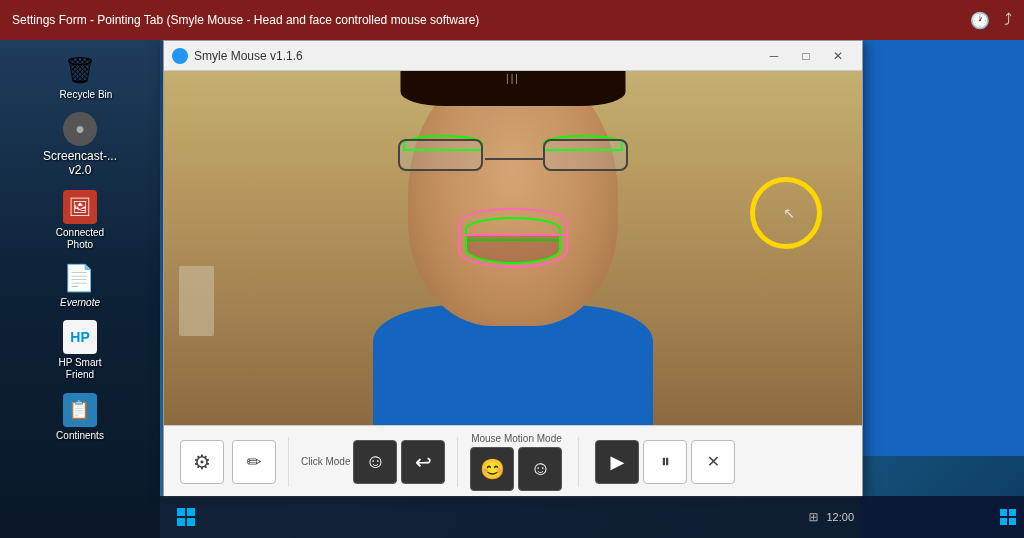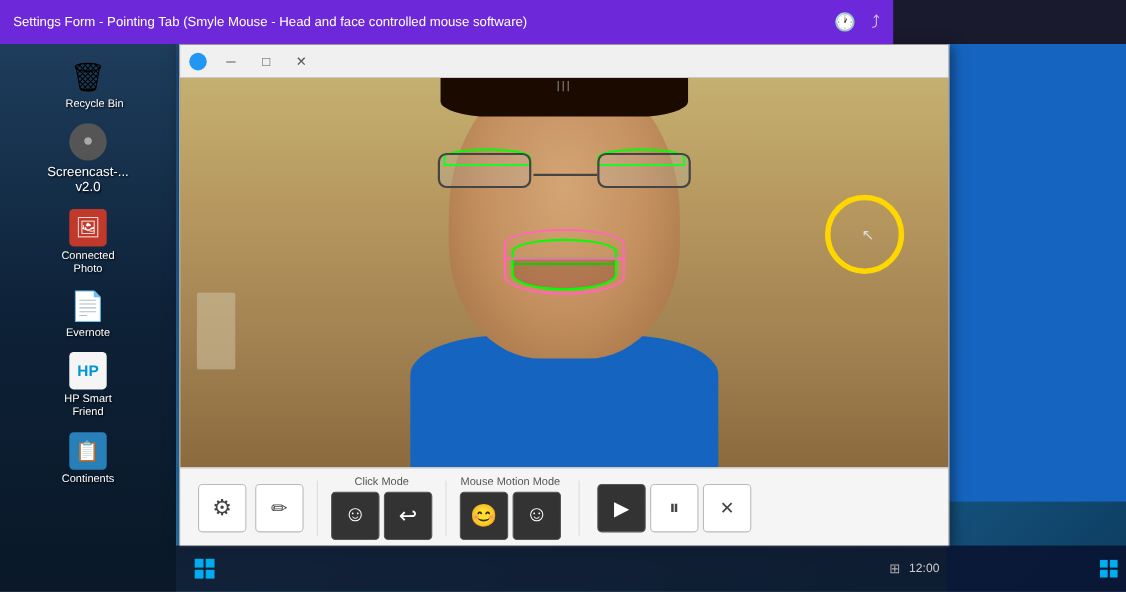--- a/index.html
+++ b/index.html
@@ -59,21 +59,21 @@
       left: 160px;
       width: 864px;
       height: 498px;
       background: linear-gradient(135deg, #1e4a7a 0%, #2980b9 40%, #1a6090 70%, #0d3b5e 100%);
       z-index: 1;
     }
   </style>
 </head>
 <body>
 
-<div id="outer-titlebar" style="width:812px;height:40px;background:#6d28d9;display:flex;align-items:center;justify-content:space-between;padding:0 12px;position:absolute;top:0;left:0;z-index:100;">
+<div id="outer-titlebar" style="width:1024px;height:40px;background:#7f1d1d;display:flex;align-items:center;justify-content:space-between;padding:0 12px;position:absolute;top:0;left:0;z-index:100;">
   <span style="color:#fff;font-size:12px;">Settings Form - Pointing Tab (Smyle Mouse - Head and face controlled mouse software)</span>
   <div style="display:flex;gap:14px;align-items:center;">
     <span style="color:#ccc;font-size:16px;">🕐</span>
     <span style="color:#ccc;font-size:16px;">⤴</span>
   </div>
 </div>
 
 <div id="desktop" style="position:absolute;top:40px;left:0;width:160px;height:498px;background:linear-gradient(180deg,#1e3d5c 0%,#0d2137 50%,#0a1828 100%);display:flex;flex-direction:column;padding:10px 0;gap:2px;z-index:2;">
 
   <div class="desktop-icon" style="display:flex;flex-direction:column;align-items:center;padding:5px;cursor:pointer;width:75px;margin:0 auto;gap:3px;">
@@ -86,21 +86,21 @@
     <span style="color:#fff;font-size:12px;text-align:center;text-shadow:1px 1px 2px #000;line-height:1.2;">Screencast-...<br>v2.0</span>
   </div>
 
   <div class="desktop-icon" style="display:flex;flex-direction:column;align-items:center;padding:5px;cursor:pointer;width:75px;margin:0 auto;gap:3px;">
     <div style="width:34px;height:34px;background:#c0392b;border-radius:4px;display:flex;align-items:center;justify-content:center;color:#fff;font-size:18px;">🖼</div>
     <span style="color:#fff;font-size:10px;text-align:center;text-shadow:1px 1px 2px #000;line-height:1.2;">Connected<br>Photo</span>
   </div>
 
   <div class="desktop-icon" style="display:flex;flex-direction:column;align-items:center;padding:5px;cursor:pointer;width:75px;margin:0 auto;gap:3px;">
     <div style="font-size:26px;color:#ddd;">📄</div>
-    <span style="color:#fff;font-size:10px;text-align:center;text-shadow:1px 1px 2px #000;">Evernote</span>
+    <span style="color:#fff;font-size:10px;text-align:center;text-shadow:1px 1px 2px #000;font-style:italic;">Evernote</span>
   </div>
 
 
   <div class="desktop-icon" style="display:flex;flex-direction:column;align-items:center;padding:5px;cursor:pointer;width:75px;margin:0 auto;gap:3px;">
     <div style="width:34px;height:34px;background:#f5f5f5;border-radius:4px;display:flex;align-items:center;justify-content:center;color:#0096d6;font-size:14px;font-weight:bold;">HP</div>
     <span style="color:#fff;font-size:10px;text-align:center;text-shadow:1px 1px 2px #000;line-height:1.2;">HP Smart<br>Friend</span>
   </div>
 
   <div class="desktop-icon" style="display:flex;flex-direction:column;align-items:center;padding:5px;cursor:pointer;width:75px;margin:0 auto;gap:3px;">
     <div style="width:34px;height:34px;background:#2980b9;border-radius:4px;display:flex;align-items:center;justify-content:center;color:#fff;font-size:18px;">📋</div>
@@ -109,20 +109,21 @@
 </div>
 
 <div id="desktop-bg"></div>
 
 <div style="position:absolute;top:40px;right:0;width:164px;height:416px;background:#1565C0;z-index:4;"></div>
 
 <div id="smyle-window" style="position:absolute;top:40px;left:163px;width:700px;height:458px;background:#fff;border:1px solid #999;box-shadow:2px 2px 12px rgba(0,0,0,0.5);display:flex;flex-direction:column;z-index:10;">
 
   <div style="height:30px;background:#f0f0f0;border-bottom:1px solid #ccc;display:flex;align-items:center;padding:0 8px;gap:6px;flex-shrink:0;">
     <div style="width:16px;height:16px;background:#2196F3;border-radius:50%;flex-shrink:0;"></div>
+    <span style="font-size:12px;color:#333;flex:1;">Smyle Mouse v1.1.6</span>
     <div style="display:flex;gap:0;">
       <button style="width:32px;height:22px;background:transparent;border:none;cursor:pointer;font-size:12px;color:#555;display:flex;align-items:center;justify-content:center;">─</button>
       <button style="width:32px;height:22px;background:transparent;border:none;cursor:pointer;font-size:12px;color:#555;display:flex;align-items:center;justify-content:center;">□</button>
       <button style="width:32px;height:22px;background:transparent;border:none;cursor:pointer;font-size:12px;color:#555;display:flex;align-items:center;justify-content:center;">✕</button>
     </div>
   </div>
 
   <div style="flex:1;position:relative;overflow:hidden;background:#a08050;">
 
     <div style="position:absolute;top:0;left:0;width:100%;height:100%;background:linear-gradient(180deg,#c4b070 0%,#b89a60 30%,#a08050 70%,#8b6a3e 100%);"></div>
@@ -167,21 +168,21 @@
     <button style="width:44px;height:44px;border:1px solid #bbb;border-radius:4px;background:#fff;cursor:pointer;display:flex;align-items:center;justify-content:center;font-size:20px;color:#444;">
       <span>⚙</span>
     </button>
 
     <button style="width:44px;height:44px;border:1px solid #bbb;border-radius:4px;background:#fff;cursor:pointer;display:flex;align-items:center;justify-content:center;font-size:18px;color:#444;">
       <span>✏</span>
     </button>
 
     <div style="width:1px;height:50px;background:#ddd;margin:0 4px;"></div>
 
-    <div style="display:flex;flex-direction:column;align-items:center;gap:3px;">
+    <div style="display:flex;align-items:center;gap:3px;">
       <span style="font-size:10px;color:#555;">Click Mode</span>
       <div style="display:flex;gap:4px;">
         <button style="width:44px;height:44px;border:1px solid #555;border-radius:4px;background:#333;cursor:pointer;display:flex;align-items:center;justify-content:center;font-size:20px;color:#fff;">
           <span>☺</span>
         </button>
         <button style="width:44px;height:44px;border:1px solid #555;border-radius:4px;background:#333;cursor:pointer;display:flex;align-items:center;justify-content:center;font-size:20px;color:#fff;">
           <span>↩</span>
         </button>
       </div>
     </div>

